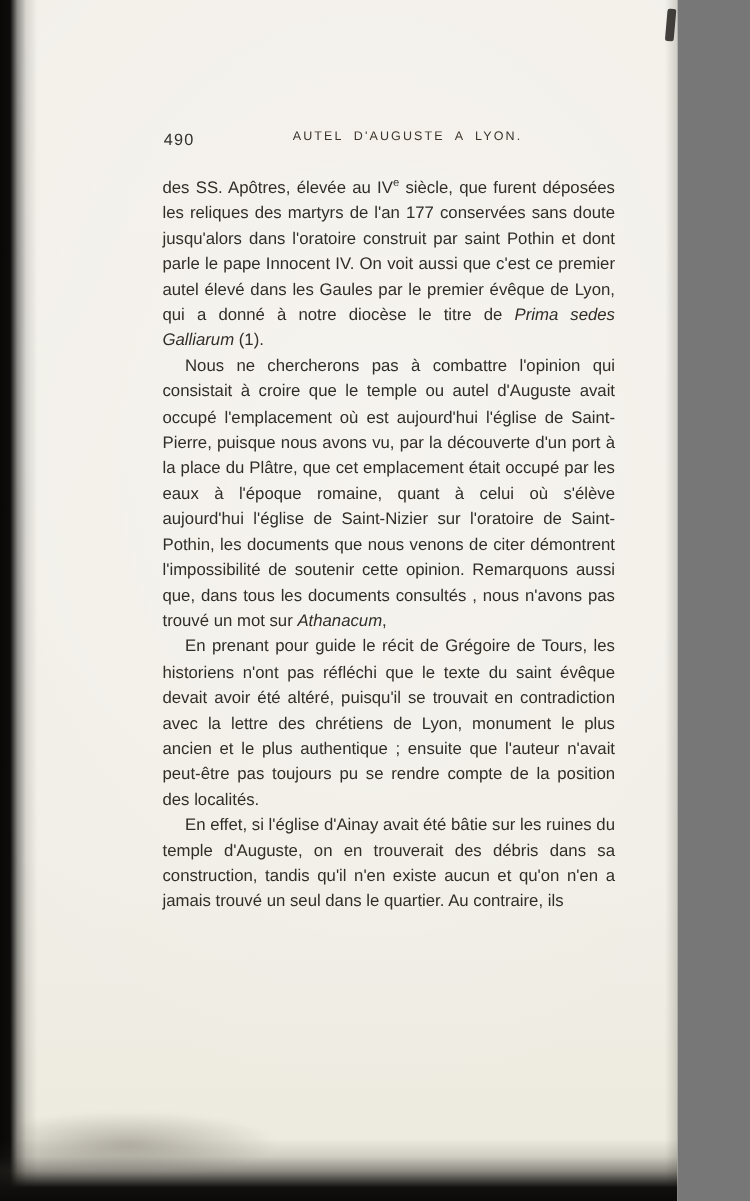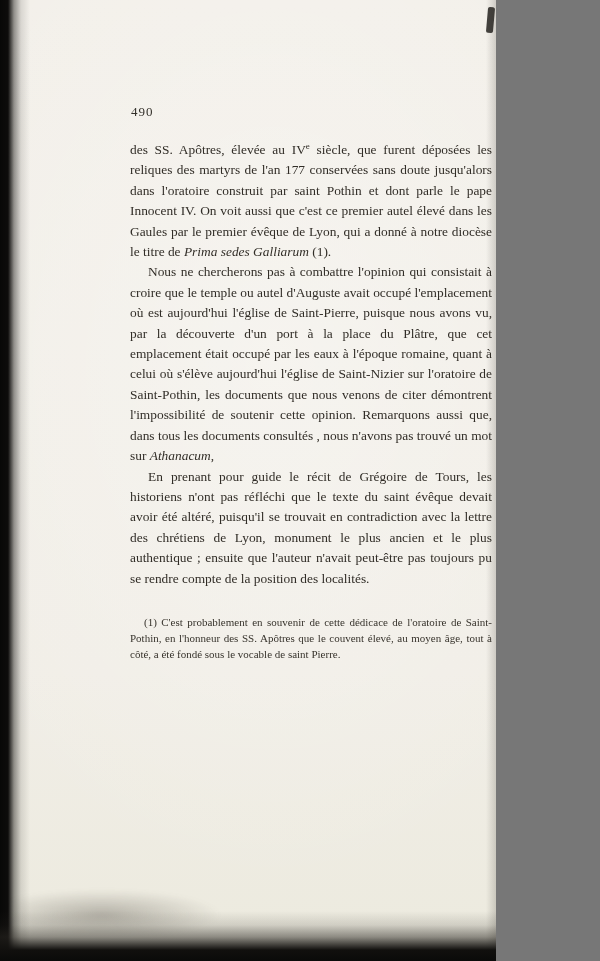--- a/index.html
+++ b/index.html
@@ -2,27 +2,27 @@
 <html><head>
 <meta charset="utf-8">
 <style>
   html, body {
     margin: 0;
     padding: 0;
     background: #777;
   }
   .page {
     position: relative;
-    width: 496px;
+    width: 542px;
     height: 961px;
     overflow: hidden;
     background:
       radial-gradient(120% 85% at 55% 38%, rgba(255,255,255,0.30), rgba(0,0,0,0) 65%),
       linear-gradient(180deg, #f3f0ea 0%, #f1eee7 70%, #eceade 100%);
-    font-family: Liberation Serif, serif;
+    font-family: Liberation Sans, sans-serif;
     color: #2e2b25;
   }
   
   .gutter-left {
     position: absolute; left: 0; top: 0; bottom: 0; width: 30px;
     background: linear-gradient(90deg,
       #080807 0px, #0d0c0b 8px,
       rgba(25,24,21,0.45) 14px,
       rgba(25,24,21,0.12) 21px,
       rgba(25,24,21,0) 30px);
@@ -97,27 +97,26 @@
   <div class="gutter-left"></div>
   <div class="right-edge-shade"></div>
   <div class="bottom-smudge"></div>
   <div class="bottom-shadow"></div>
   <div class="corner-mark"></div>
 
   <div class="text-block">
 
     <div class="header-row">
       <span class="page-number">490</span>
+      <div class="running-title">AUTEL D'AUGUSTE A LYON.</div>
     </div>
 
     <div class="body-text">
         <p class="para"><span>des SS. Apôtres, élevée au IV</span><sup>e</sup><span> siècle, que furent déposées les reliques des martyrs de l'an 177 conservées sans doute jusqu'alors dans l'oratoire construit par saint Pothin et dont parle le pape Innocent IV. On voit aussi que c'est ce premier autel élevé dans les Gaules par le premier évêque de Lyon, qui a donné à notre diocèse le titre de </span><span class="italic">Prima sedes Galliarum</span><span> (1).</span></p>
         <p class="para indent"><span>Nous ne chercherons pas à combattre l'opinion qui consistait à croire que le temple ou autel d'Auguste avait occupé l'emplacement où est aujourd'hui l'église de Saint-Pierre, puisque nous avons vu, par la découverte d'un port à la place du Plâtre, que cet emplacement était occupé par les eaux à l'époque romaine, quant à celui où s'élève aujourd'hui l'église de Saint-Nizier sur l'oratoire de Saint-Pothin, les documents que nous venons de citer démontrent l'impossibilité de soutenir cette opinion. Remarquons aussi que, dans tous les documents consultés , nous n'avons pas trouvé un mot sur </span><span class="italic">Athanacum</span><span>,</span></p>
         <p class="para indent"><span>En prenant pour guide le récit de Grégoire de Tours, les historiens n'ont pas réfléchi que le texte du saint évêque devait avoir été altéré, puisqu'il se trouvait en contradiction avec la lettre des chrétiens de Lyon, monument le plus ancien et le plus authentique ; ensuite que l'auteur n'avait peut-être pas toujours pu se rendre compte de la position des localités.</span></p>
+        <p class="para indent"><span>En effet, si l'église d'Ainay avait été bâtie sur les ruines du temple d'Auguste, on en trouverait des débris dans sa construction, tandis qu'il n'en existe aucun et qu'on n'en a jamais trouvé un seul dans le quartier. Au contraire, ils</span></p>
       </div>
 
-    <div class="footnote">
-        <p class="fn-para indent"><span>(1) C'est probablement en souvenir de cette dédicace de l'oratoire de Saint-Pothin, en l'honneur des SS. Apôtres que le couvent élevé, au moyen âge, tout à côté, a été fondé sous le vocable de saint Pierre.</span></p>
-      </div>
 
   </div>
 
 </div>
 
 </body></html>

